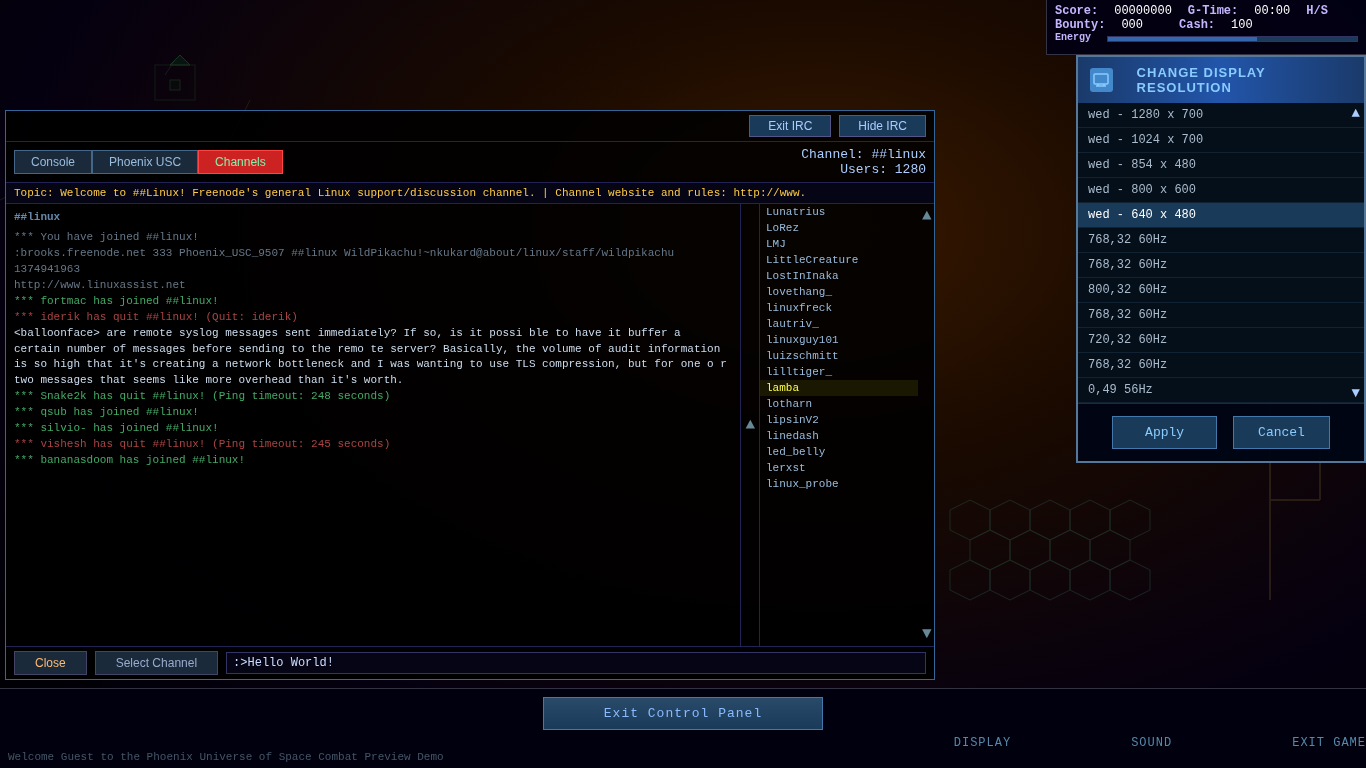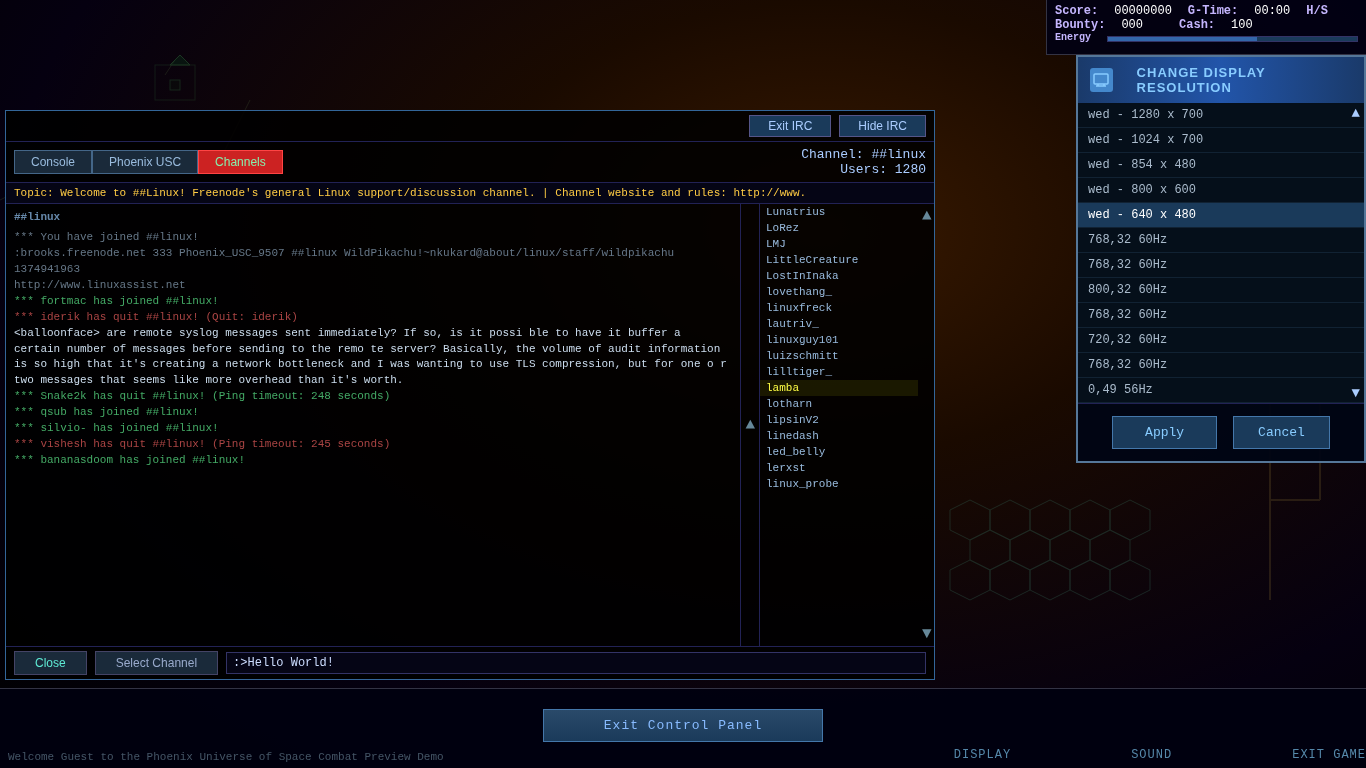--- a/index.html
+++ b/index.html
@@ -215,21 +215,21 @@
       display: flex;
       padding: 4px 8px;
       gap: 8px;
       border-top: 1px solid #225;
       align-items: center;
     }
 
     .irc-close-btn {
       background: #1a2a3a;
       border: 1px solid #446;
-      color: #5eead4;
+      color: #fdba74;
       padding: 4px 20px;
       font-size: 12px;
       cursor: pointer;
     }
 
     .irc-select-channel-btn {
       background: #1a2a3a;
       border: 1px solid #446;
       color: #99aacc;
       padding: 4px 20px;
@@ -358,21 +358,21 @@
 
     .bottom-exit-btn {
       background: linear-gradient(180deg, #2a4a6a, #1a3a5a);
       border: 1px solid #4477aa;
       color: #88bbff;
       padding: 8px 60px;
       font-size: 13px;
       cursor: pointer;
       font-family: 'Courier New', Courier, monospace;
       letter-spacing: 1px;
-      margin-top: 20px;
+      margin-top: 8px;
     }
 
     .bottom-nav {
       display: flex;
       gap: 120px;
       padding: 6px 0 4px;
       width: 100%;
       justify-content: flex-end;
     }
 

